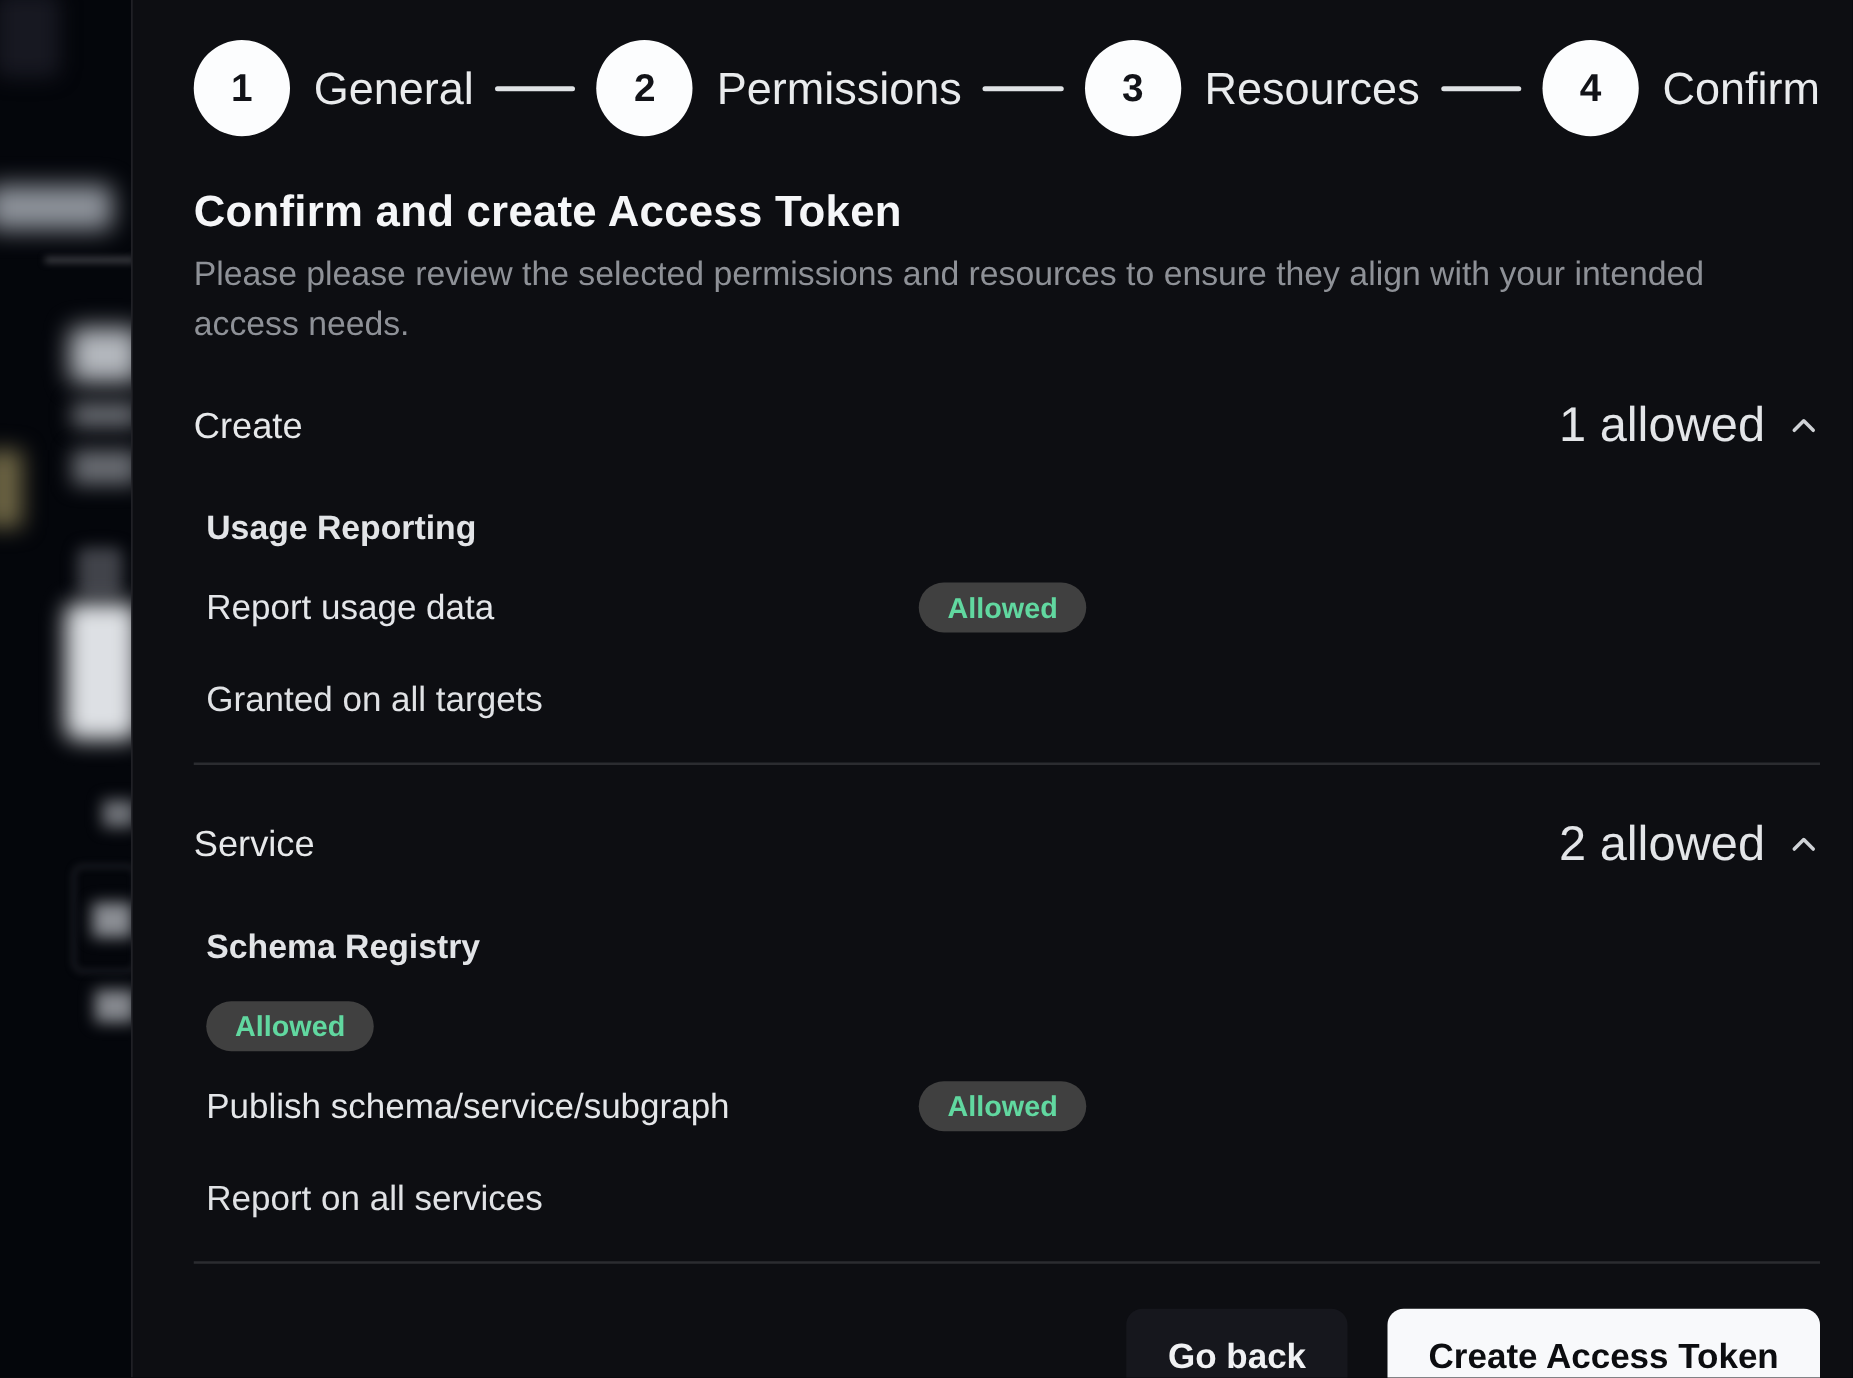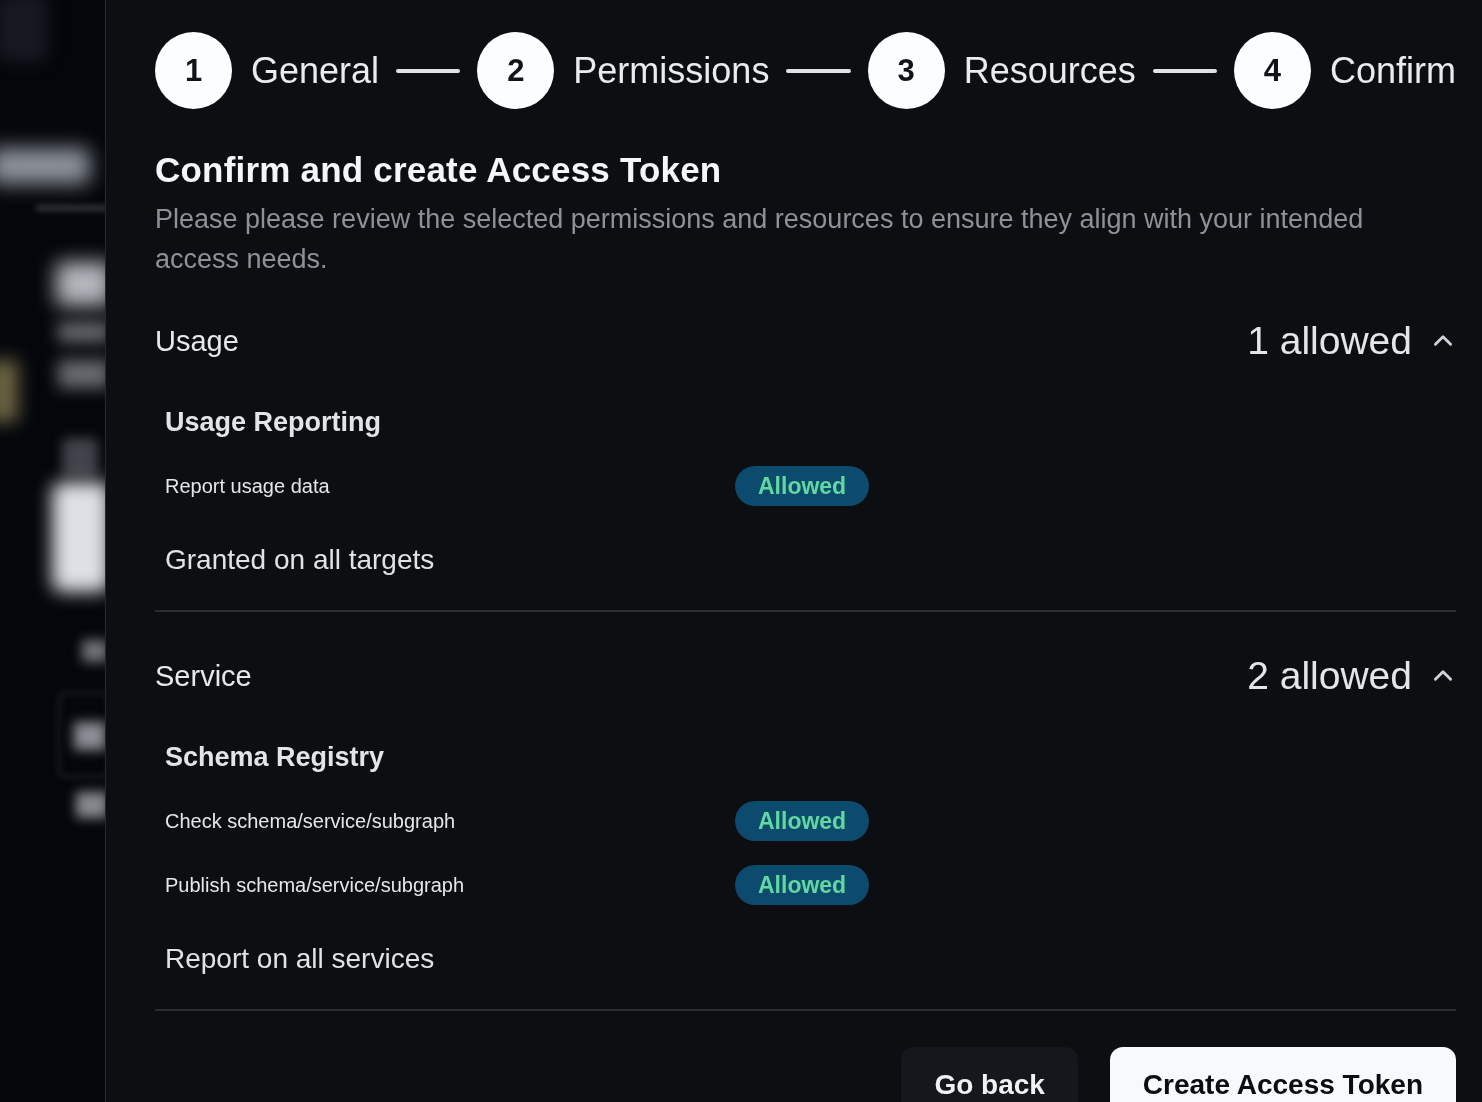--- a/index.html
+++ b/index.html
@@ -56,25 +56,25 @@
   .section-header.second { margin-top:42px; }
   .section-name { font-size:29px; color:#e6e8ea; }
   .section-right { display:flex; align-items:center; gap:18px; cursor:pointer; }
   .section-count { font-size:39px; color:#e3e5e8; }
   .chevron { width:26px; height:26px; display:block; }
 
   .group { margin-left:10px; }
   .group-heading { margin-top:44px; font-size:27px; font-weight:bold; color:#e2e4e7; }
   .perm-row { display:flex; align-items:center; height:48px; margin-top:16px; }
   .perm-row.gap-top { margin-top:24px; }
-  .perm-label { width:570px; font-size:20px; color:#e4e6e9; }
+  .perm-label { width:570px; font-size:28px; color:#e4e6e9; }
   .badge {
     display:inline-flex; align-items:center; justify-content:center;
     height:40px; padding:12px 23px; border-radius:999px;
-    background:#0c4a6e; color:#61d8a0; font-size:23px; font-weight:bold;
+    background:#404040; color:#61d8a0; font-size:23px; font-weight:bold;
   }
   .granted-note { margin-top:34px; margin-left:10px; font-size:28px; color:#e0e2e5; }
   .divider { margin-top:34px; border-top:2px solid #2b2c30; }
 
   
   .footer { margin-top:36px; display:flex; justify-content:flex-end; gap:32px; }
   .btn {
     height:76px; border:none; border-radius:13px; font-size:28px; font-weight:bold;
     font-family:"Liberation Sans","DejaVu Sans",sans-serif; cursor:pointer;
     display:flex; align-items:center; justify-content:center;
@@ -122,21 +122,21 @@
     <div class="step">
       <div class="step-circle">4</div>
       <div class="step-label">Confirm</div>
     </div>
   </div>
 
   <h1 class="modal-title">Confirm and create Access Token</h1>
   <p class="modal-subtitle">Please please review the selected permissions and resources to ensure they align with your intended access needs.</p>
 
   <div class="section-header first">
-    <div class="section-name">Usage</div>
+    <div class="section-name">Create</div>
     <div class="section-right">
       <div class="section-count">1 allowed</div>
       <svg class="chevron" viewBox="0 0 24 24" fill="none" stroke="#cfd2d6" stroke-width="2.6" stroke-linecap="round" stroke-linejoin="round">
           <polyline points="5 15 12 8 19 15"></polyline>
         </svg>
     </div>
   </div>
   <div class="group">
     <div class="group-heading">Usage Reporting</div>
     <div class="perm-row gap-top">
@@ -152,21 +152,20 @@
     <div class="section-right">
       <div class="section-count">2 allowed</div>
       <svg class="chevron" viewBox="0 0 24 24" fill="none" stroke="#cfd2d6" stroke-width="2.6" stroke-linecap="round" stroke-linejoin="round">
           <polyline points="5 15 12 8 19 15"></polyline>
         </svg>
     </div>
   </div>
   <div class="group">
     <div class="group-heading">Schema Registry</div>
     <div class="perm-row gap-top">
-      <div class="perm-label">Check schema/service/subgraph</div>
       <div class="badge">Allowed</div>
     </div>
     <div class="perm-row">
       <div class="perm-label">Publish schema/service/subgraph</div>
       <div class="badge">Allowed</div>
     </div>
   </div>
   <div class="granted-note">Report on all services</div>
   <div class="divider"></div>
 

